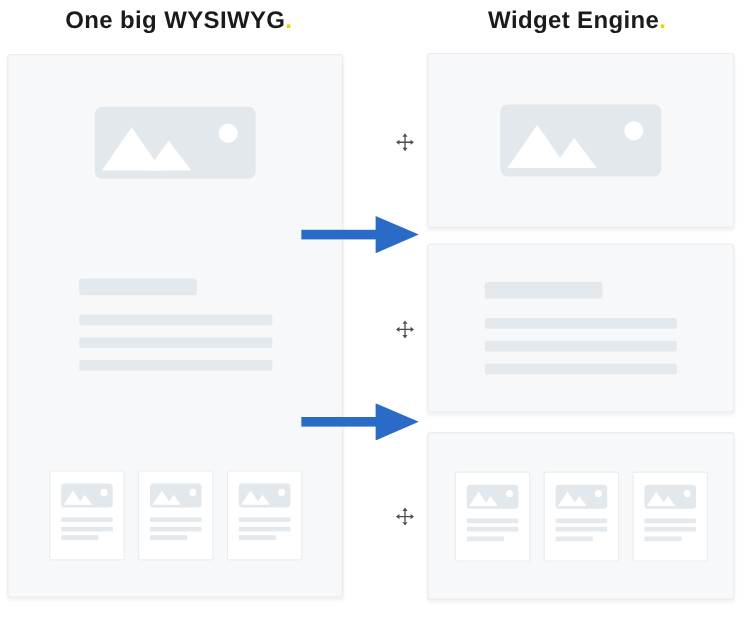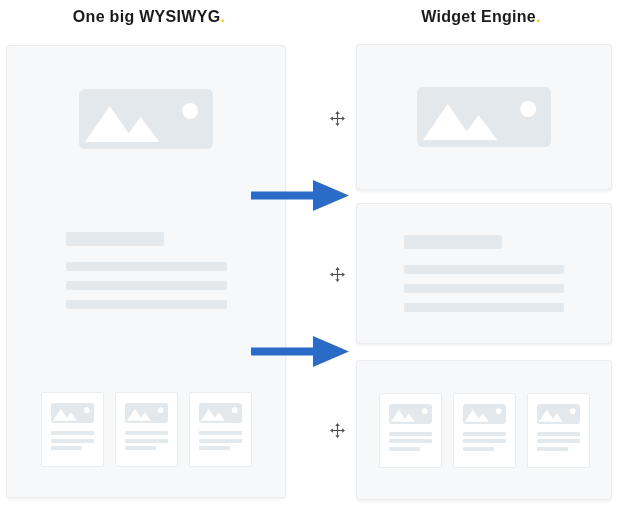--- a/index.html
+++ b/index.html
@@ -16,21 +16,21 @@
     background: #ffffff;
   }
 
   
   .col-title {
     position: absolute;
     top: 2px;
     height: 30px;
     line-height: 30px;
     text-align: center;
-    font-size: 16px;
+    font-size: 20px;
     font-weight: 700;
     letter-spacing: 0.3px;
     color: #1b1b1b;
     white-space: nowrap;
   }
   .col-title.left  { left: 6px;   width: 286px; }
   .col-title.right { left: 350px; width: 262px; }
   .accent { color: #eed202; }
 
   

